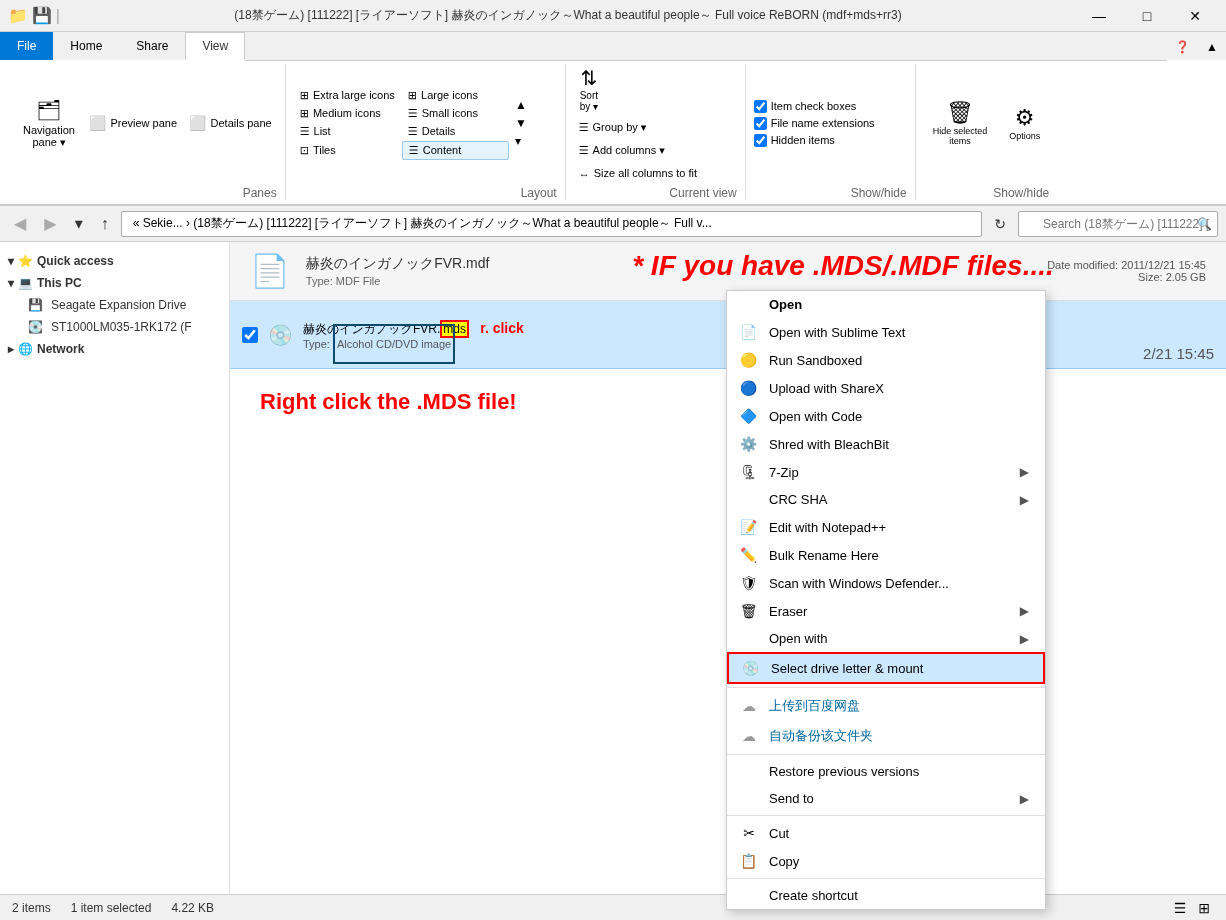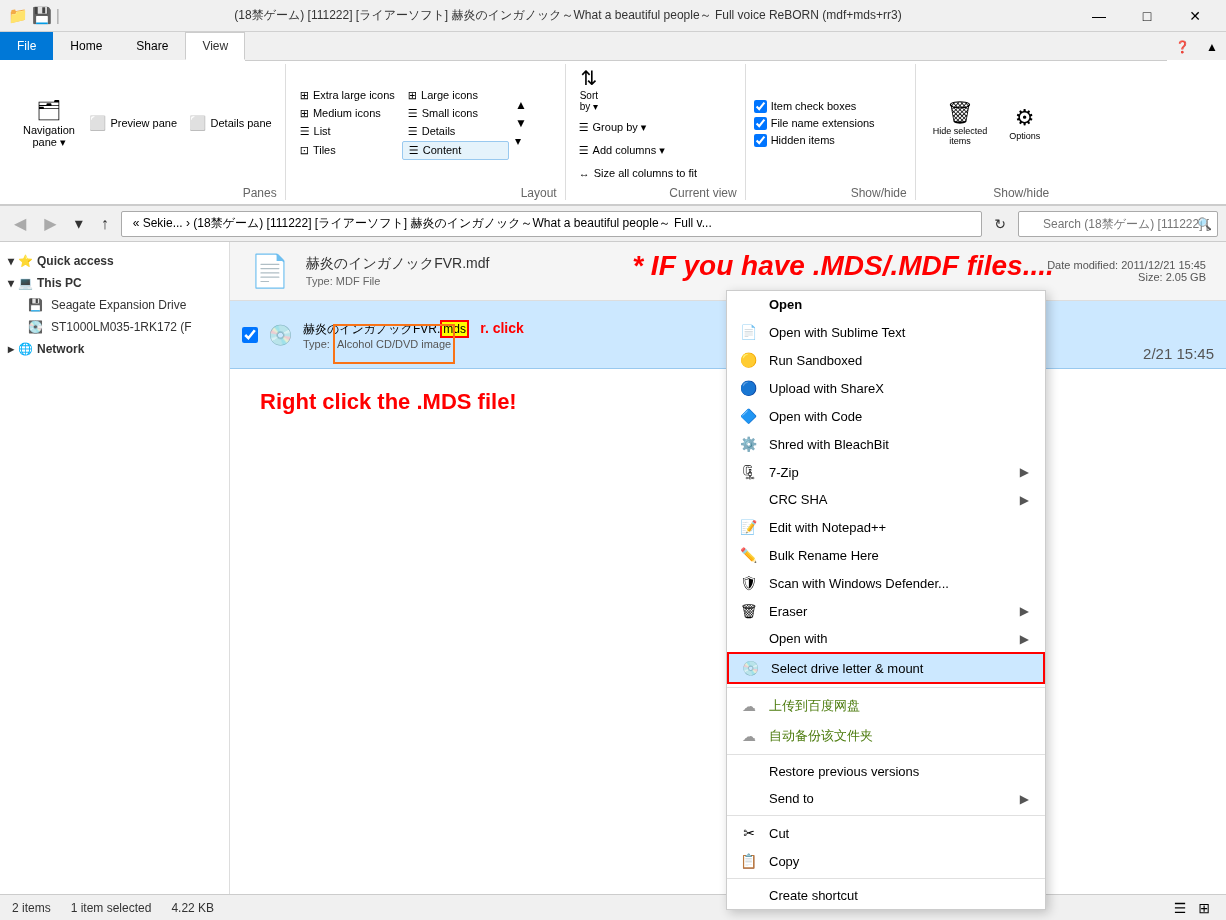--- a/index.html
+++ b/index.html
@@ -281,21 +281,21 @@
       cursor: pointer;
       position: relative;
     }
     .ctx-item.highlighted {
       background: #cce8ff;
       border: 2px solid #ff0000;
     }
     .ctx-item .ctx-icon { width: 20px; font-size: 14px; text-align: center; flex-shrink: 0; }
     .ctx-item .ctx-arrow { margin-left: auto; font-size: 12px; color: #555; }
     .ctx-separator { height: 1px; background: #e0e0e0; margin: 3px 0; }
-    .ctx-grayed { color: #4d7c0f; }
+    .ctx-grayed { color: #0369a1; }
 
     
     #status-bar {
       background: #f0f0f0;
       border-top: 1px solid #ccc;
       height: 26px;
       display: flex;
       align-items: center;
       padding: 0 12px;
       font-size: 12px;
@@ -541,21 +541,21 @@
     <div id="file-row">
       <input type="checkbox" checked="" class="file-row-checkbox" style="">
       <div class="file-row-disk-icon">💿</div>
       <div>
         <div style="font-size:12px;">
           <span>赫炎のインガノックFVR.</span><span style="background:#ffff00; border: 2px solid #ff0000; padding:0 1px;">mds</span>
           <span style="font-weight:bold; color:#ff0000; margin-left:8px; font-size:14px;">r. click</span>
         </div>
         <div style="font-size:11px; color:#555;">
           <span>Type:</span>
-          <span style="border: 2px solid #f97316; padding:12px 2px;">Alcohol CD/DVD image</span>
+          <span style="border: 2px solid #0c4a6e; padding:12px 2px;">Alcohol CD/DVD image</span>
         </div>
       </div>
       <div style="margin-left:auto; font-size:15px; color:#555;margin-top:38px;">2/21 15:45</div>
     </div>
 
     <div style="padding: 20px 30px; color:#ff0000; font-size:22px; font-weight:bold;">Right click the .MDS file!</div>
 
     <div style="position:absolute; top: 0; left: 230px; right:0; text-align:center; padding:8px 20px; pointer-events:none; z-index:10;">
       <span style="font-size:28px; font-weight:bold; color:#ff0000; font-style:italic;">* IF you have .MDS/.MDF files....</span>
     </div>

